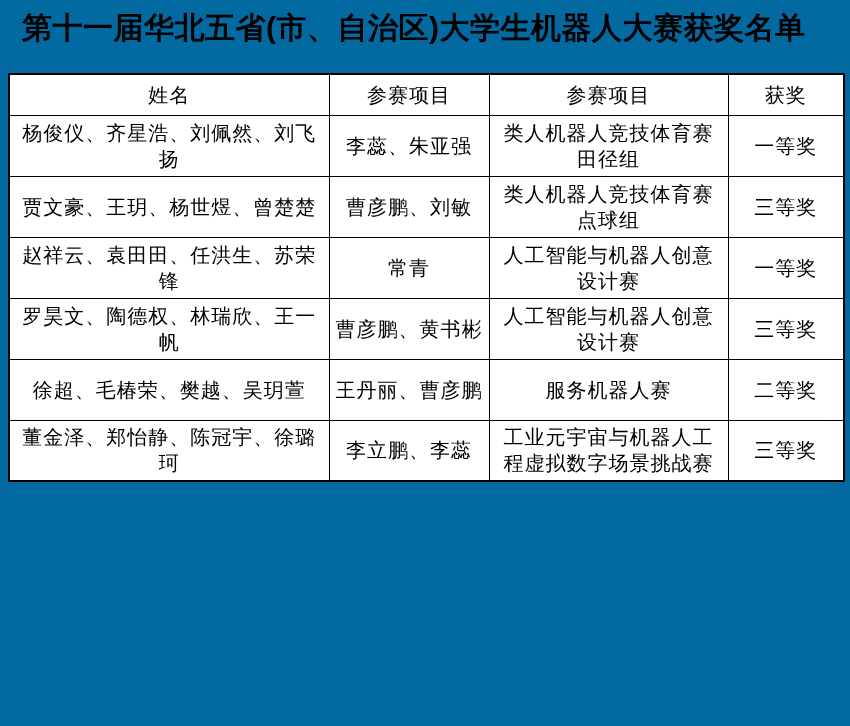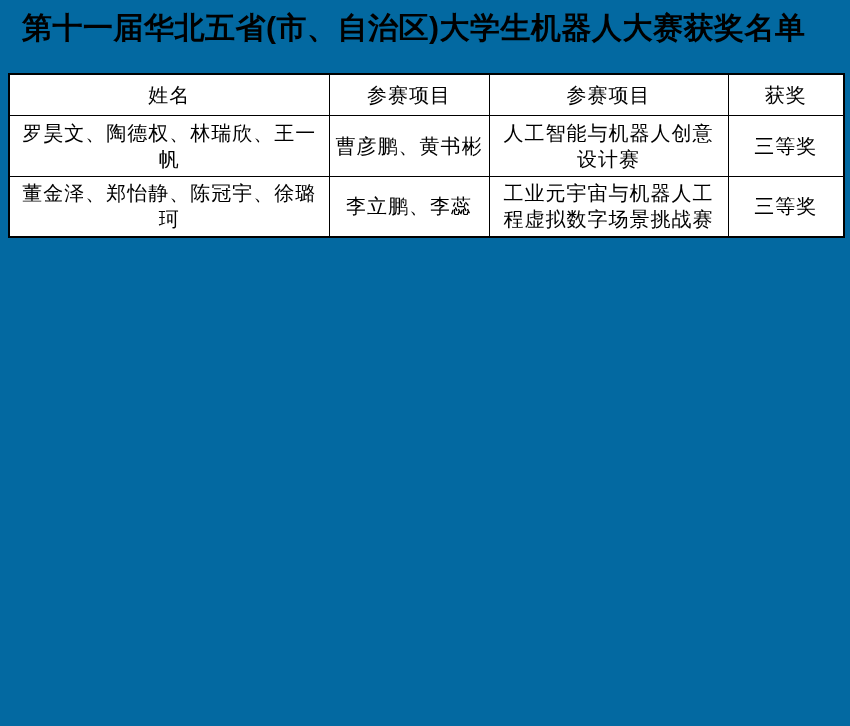--- a/index.html
+++ b/index.html
@@ -76,25 +76,52 @@
     <thead>
       <tr>
         <th>姓名</th>
         <th>参赛项目</th>
         <th>参赛项目</th>
         <th>获奖</th>
       </tr>
     </thead>
     <tbody id="awards-body">
         <tr>
+          <td>杨俊仪、齐星浩、刘佩然、刘飞扬</td>
+          <td>李蕊、朱亚强</td>
+          <td>类人机器人竞技体育赛
+田径组</td>
+          <td>一等奖</td>
+        </tr>
+        <tr>
+          <td>贾文豪、王玥、杨世煜、曾楚楚</td>
+          <td>曹彦鹏、刘敏</td>
+          <td>类人机器人竞技体育赛
+点球组</td>
+          <td>三等奖</td>
+        </tr>
+        <tr>
+          <td>赵祥云、袁田田、任洪生、苏荣锋</td>
+          <td>常青</td>
+          <td>人工智能与机器人创意
+设计赛</td>
+          <td>一等奖</td>
+        </tr>
+        <tr>
           <td>罗昊文、陶德权、林瑞欣、王一帆</td>
           <td>曹彦鹏、黄书彬</td>
           <td>人工智能与机器人创意
 设计赛</td>
           <td>三等奖</td>
+        </tr>
+        <tr>
+          <td>徐超、毛椿荣、樊越、吴玥萱</td>
+          <td>王丹丽、曹彦鹏</td>
+          <td>服务机器人赛</td>
+          <td>二等奖</td>
         </tr>
         <tr>
           <td>董金泽、郑怡静、陈冠宇、徐璐珂</td>
           <td>李立鹏、李蕊</td>
           <td>工业元宇宙与机器人工
 程虚拟数字场景挑战赛</td>
           <td>三等奖</td>
         </tr>
       </tbody>
   </table>

